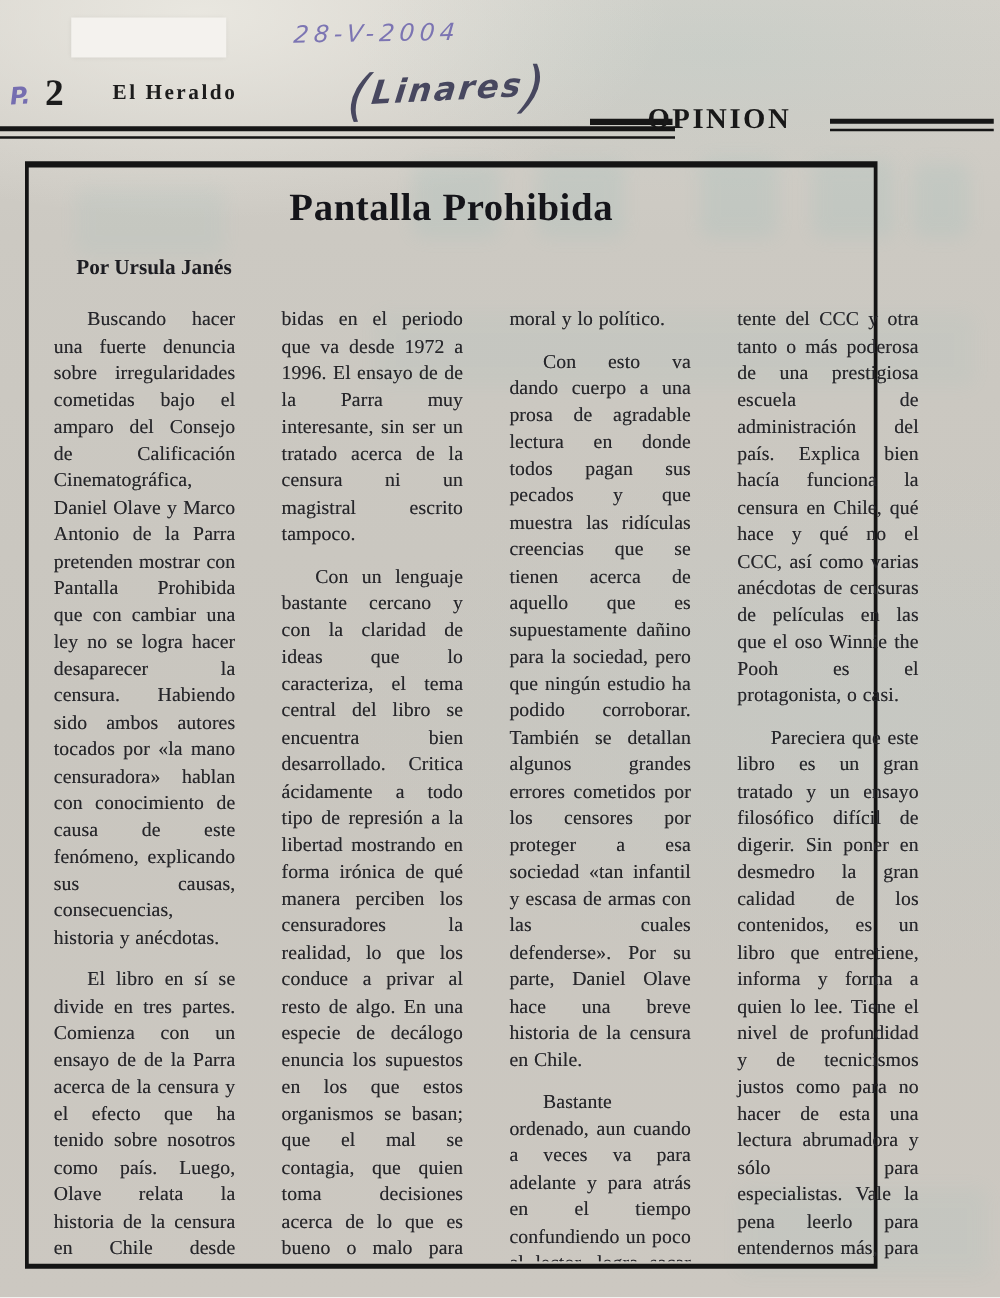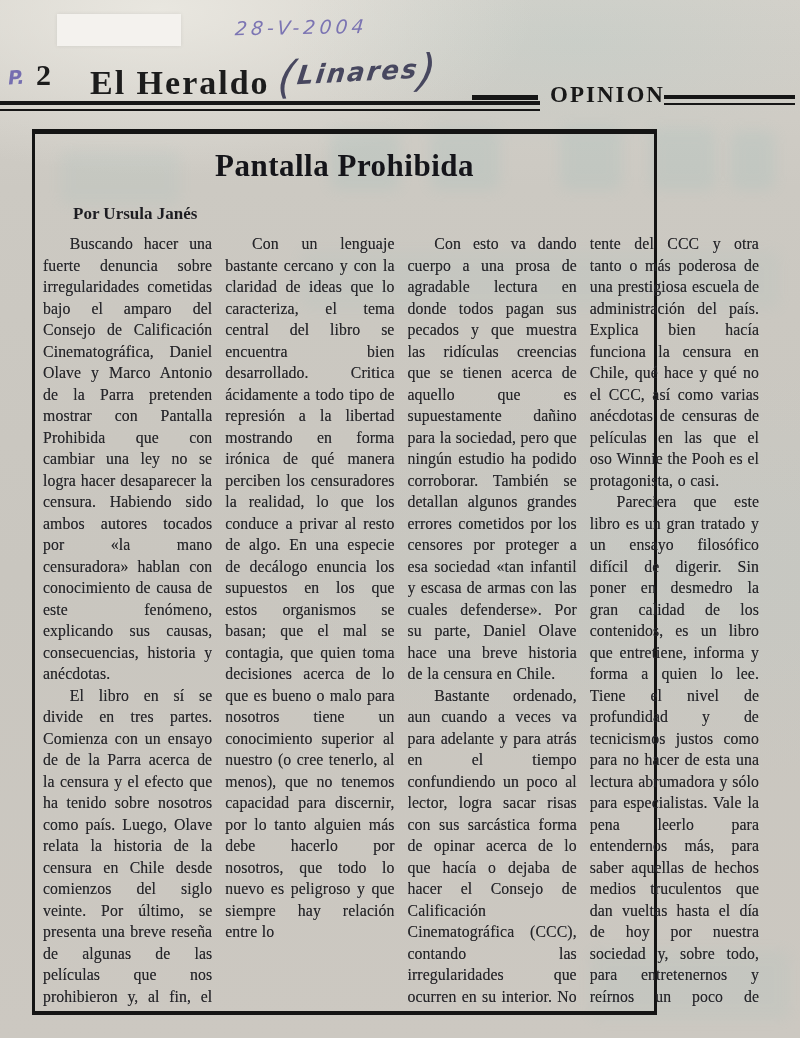--- a/index.html
+++ b/index.html
@@ -39,63 +39,63 @@
     position:absolute;left:8px;top:66px;
     color:#6b63ad;font-size:19px;font-weight:bold;
     transform:rotate(-4deg);opacity:.9;
   }
   .masthead-number{
     position:absolute;left:36px;top:58px;
     font-size:30px;font-weight:bold;color:#1c1c1c;
   }
   .masthead-name{
     position:absolute;left:90px;top:64px;
-    font-size:34px;font-weight:bold;color:#1c1c1c;letter-spacing:2px;
+    font-size:17px;font-weight:bold;color:#1c1c1c;letter-spacing:2px;
   }
   .hw-note{
     position:absolute;left:278px;top:48px;
     color:#343450;font-size:26px;font-weight:bold;
     transform:rotate(-3deg) skewX(-10deg);letter-spacing:2px;opacity:.88;
     white-space:nowrap;
   }
   .hw-note .paren{display:inline-block;font-size:44px;font-weight:normal;vertical-align:-8px;}
   .rule{position:absolute;background:#161616;}
   .rule.r-main-top{left:0;top:101px;width:540px;height:4px;}
   .rule.r-main-bot{left:0;top:109px;width:540px;height:2px;}
   .rule.r-op-left{left:472px;top:95px;width:66px;height:5px;}
   .rule.r-op-right-top{left:664px;top:95px;width:131px;height:4px;}
   .rule.r-op-right-bot{left:664px;top:103px;width:131px;height:2px;}
   .section-label{
-    position:absolute;left:550px;top:82px;
+    position:absolute;left:518px;top:82px;
     font-size:23px;font-weight:bold;color:#181818;letter-spacing:2px;
   }
 
   .article-box{
-    position:absolute;left:32px;top:129px;width:625px;height:886px;
+    position:absolute;left:20px;top:129px;width:682px;height:886px;
     border:3px solid #141414;border-top-width:5px;border-bottom-width:4px;
     box-sizing:border-box;
   }
   .article-title{
     position:absolute;left:0;right:0;top:14px;
     text-align:center;font-size:31px;font-weight:bold;color:#15151a;
     letter-spacing:0.5px;
   }
   .article-byline{
     position:absolute;left:38px;top:70px;
     font-size:17px;font-weight:bold;color:#1d1d22;
   }
   .columns{
     position:absolute;left:8px;top:99px;width:716px;height:776px;
     display:flex;gap:13px;
   }
   .column{
     flex:1 1 0;overflow:hidden;height:776px;
   }
   .col-para{
-    margin:0;font-size:15.8px;line-height:21.5px;
+    margin:12px;font-size:15.8px;line-height:21.5px;
     text-align:justify;color:#26262a;
     letter-spacing:0.1px;word-spacing:0.5px;
     text-shadow:0 0 0.5px rgba(40,40,46,0.55);
   }
   .col-para.indent{text-indent:1.7em;}
 </style>
 </head>
 <body>
 
 <div class="page">
@@ -127,23 +127,25 @@
 
   <div class="article-box">
     <div class="article-title">Pantalla Prohibida</div>
     <div class="article-byline">Por Ursula Janés</div>
     <div class="columns">
       <div class="column">
           <p class="col-para indent">Buscando hacer una fuerte denuncia sobre irregularidades cometidas bajo el amparo del Consejo de Calificación Cinematográfica, Daniel Olave y Marco Antonio de la Parra pretenden mostrar con Pantalla Prohibida que con cambiar una ley no se logra hacer desaparecer la censura. Habiendo sido ambos autores tocados por «la mano censuradora» hablan con conocimiento de causa de este fenómeno, explicando sus causas, consecuencias, historia y anécdotas.</p>
           <p class="col-para indent">El libro en sí se divide en tres partes. Comienza con un ensayo de de la Parra acerca de la censura y el efecto que ha tenido sobre nosotros como país. Luego, Olave relata la historia de la censura en Chile desde comienzos del siglo veinte. Por último, se presenta una breve reseña de algunas de las películas que nos prohibieron y, al fin, el listado completo de las cintas prohi-</p>
         </div>
       <div class="column">
+          <p class="col-para">bidas en el periodo que va desde 1972 a 1996. El ensayo de de la Parra muy interesante, sin ser un tratado acerca de la censura ni un magistral escrito tampoco.</p>
           <p class="col-para indent">Con un lenguaje bastante cercano y con la claridad de ideas que lo caracteriza, el tema central del libro se encuentra bien desarrollado. Critica ácidamente a todo tipo de represión a la libertad mostrando en forma irónica de qué manera perciben los censuradores la realidad, lo que los conduce a privar al resto de algo. En una especie de decálogo enuncia los supuestos en los que estos organismos se basan; que el mal se contagia, que quien toma decisiones acerca de lo que es bueno o malo para nosotros tiene un conocimiento superior al nuestro (o cree tenerlo, al menos), que no tenemos capacidad para discernir, por lo tanto alguien más debe hacerlo por nosotros, que todo lo nuevo es peligroso y que siempre hay relación entre lo</p>
         </div>
       <div class="column">
+          <p class="col-para">moral y lo político.</p>
           <p class="col-para indent">Con esto va dando cuerpo a una prosa de agradable lectura en donde todos pagan sus pecados y que muestra las ridículas creencias que se tienen acerca de aquello que es supuestamente dañino para la sociedad, pero que ningún estudio ha podido corroborar. También se detallan algunos grandes errores cometidos por los censores por proteger a esa sociedad «tan infantil y escasa de armas con las cuales defenderse». Por su parte, Daniel Olave hace una breve historia de la censura en Chile.</p>
           <p class="col-para indent">Bastante ordenado, aun cuando a veces va para adelante y para atrás en el tiempo confundiendo un poco al lector, logra sacar risas con sus sarcástica forma de opinar acerca de lo que hacía o dejaba de hacer el Consejo de Calificación Cinematográfica (CCC), contando las irregularidades que ocurren en su interior. No pude evitar hacer una analogía entre la secretaria omnipo-</p>
         </div>
       <div class="column">
           <p class="col-para">tente del CCC y otra tanto o más poderosa de una prestigiosa escuela de administración del país. Explica bien hacía funciona la censura en Chile, qué hace y qué no el CCC, así como varias anécdotas de censuras de películas en las que el oso Winnie the Pooh es el protagonista, o casi.</p>
           <p class="col-para indent">Pareciera que este libro es un gran tratado y un ensayo filosófico difícil de digerir. Sin poner en desmedro la gran calidad de los contenidos, es un libro que entretiene, informa y forma a quien lo lee. Tiene el nivel de profundidad y de tecnicismos justos como para no hacer de esta una lectura abrumadora y sólo para especialistas. Vale la pena leerlo para entendernos más, para saber aquellas de hechos medios truculentos que dan vueltas hasta el día de hoy por nuestra sociedad y, sobre todo, para entretenernos y reírnos un poco de nosotros mismos.</p>
         </div>
     </div>
   </div>
 

